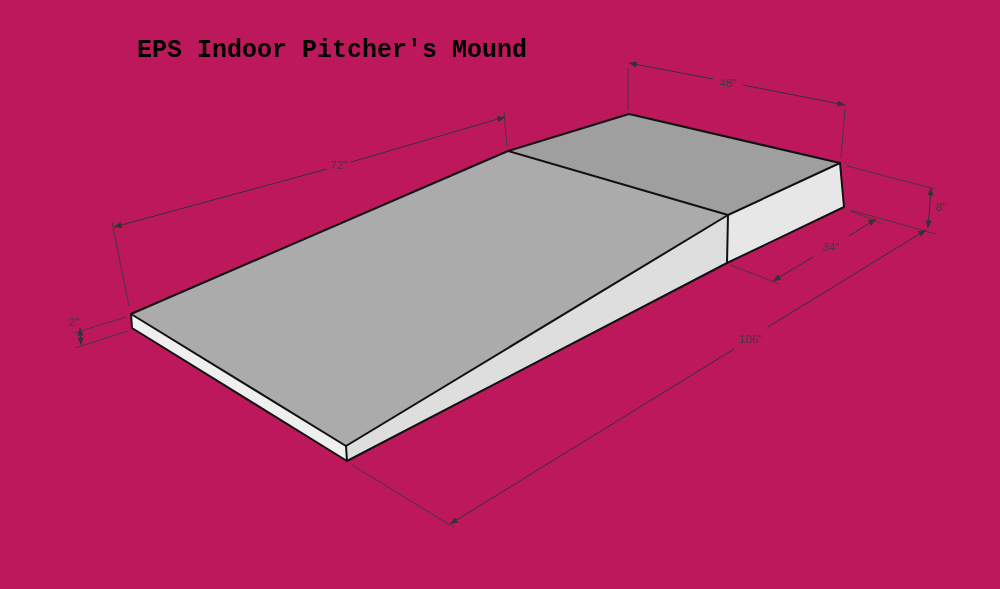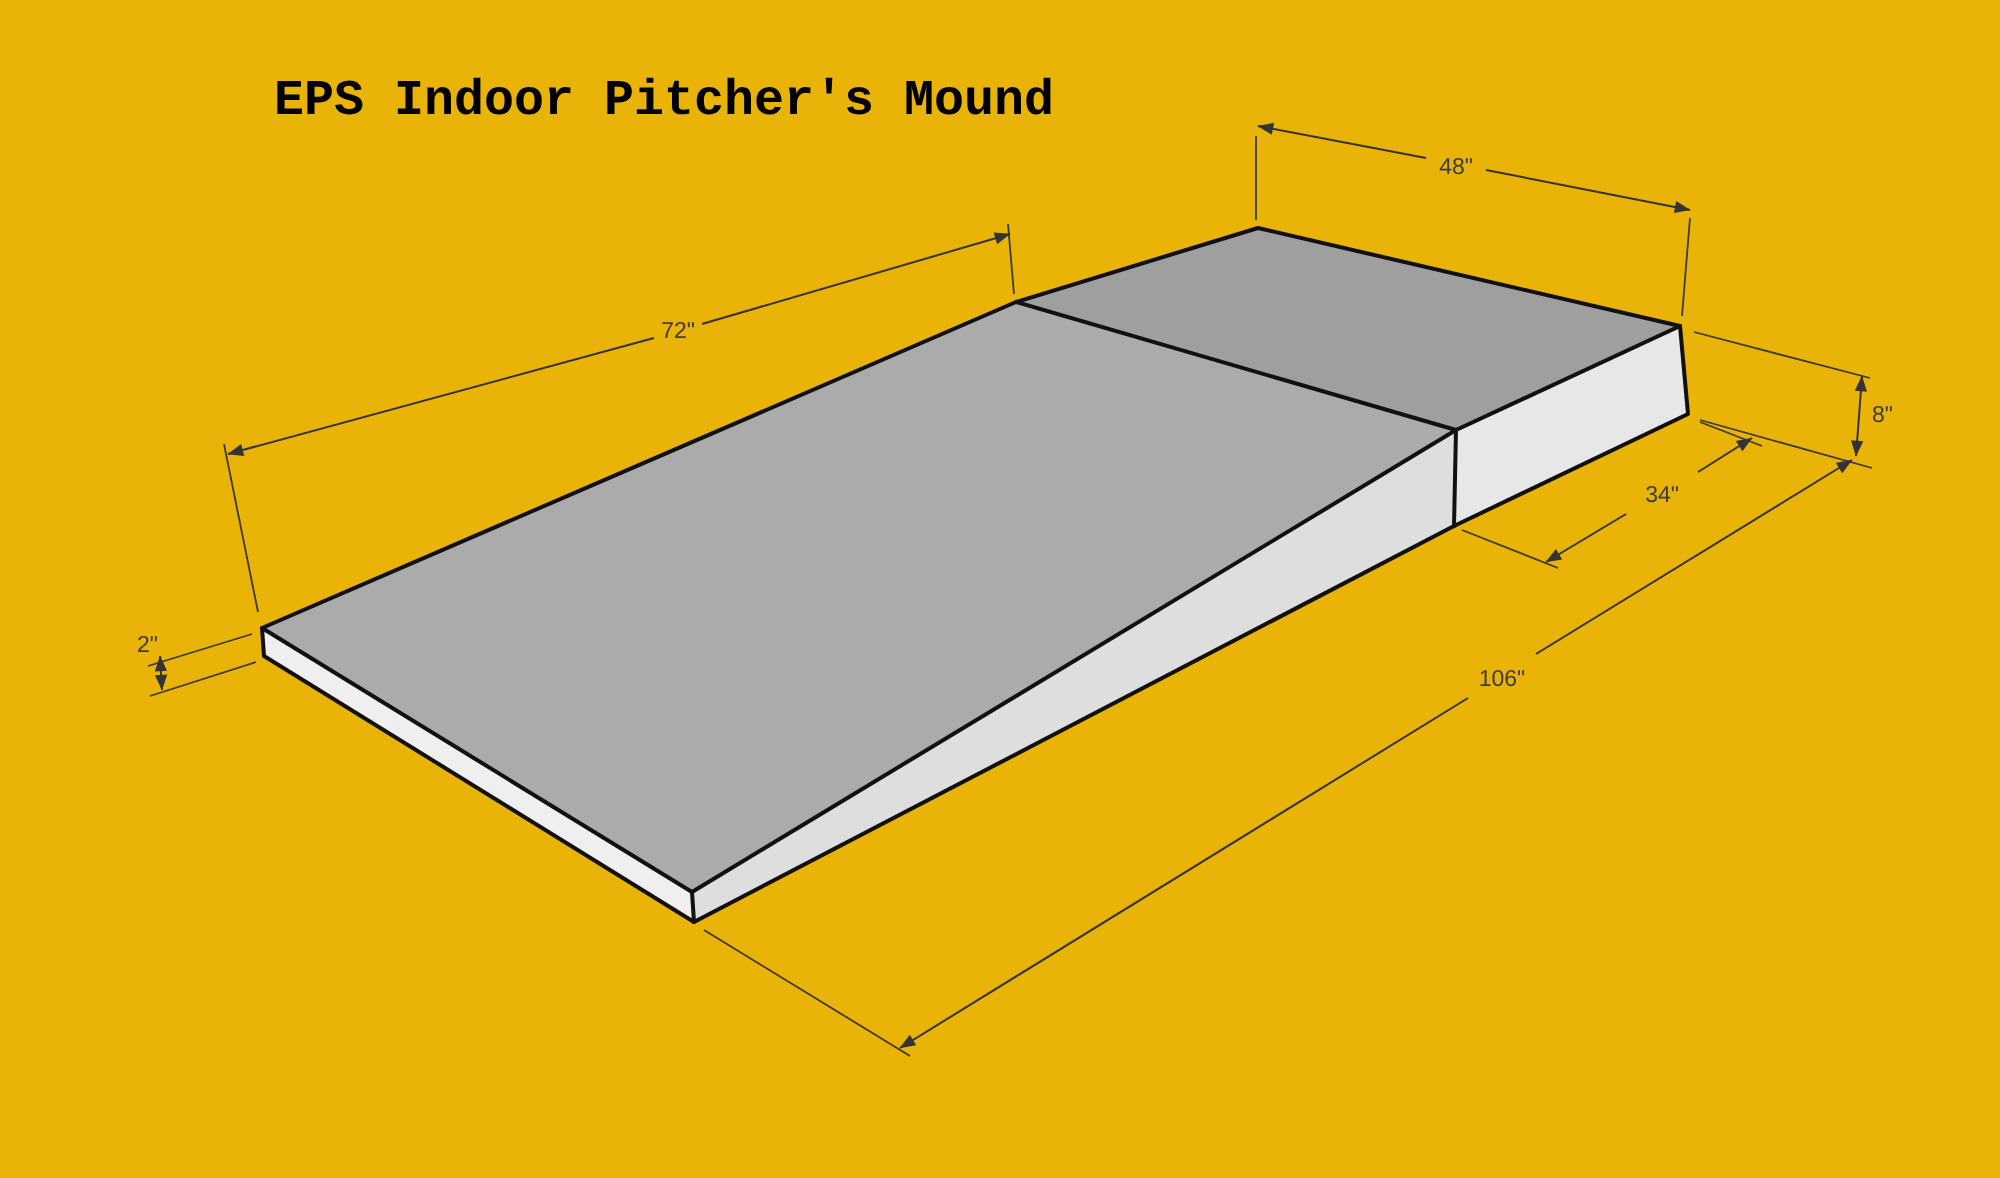--- a/index.html
+++ b/index.html
@@ -1,16 +1,16 @@
 <!DOCTYPE html>
 <html><head>
 <meta charset="utf-8">
 <style>
   html,body{margin:0;padding:0;background:#ffffff;}
-  .stage{position:relative;width:1000px;height:589px;background:#eab308;overflow:hidden;
+  .stage{position:relative;width:1000px;height:589px;background:#be185d;overflow:hidden;
          font-family:"Liberation Sans",sans-serif;}
   .title{position:absolute;left:137px;top:36px;font-family:"Liberation Mono","DejaVu Sans Mono",monospace;
          font-weight:bold;font-size:25px;letter-spacing:0px;color:#000;white-space:nowrap;}
   svg{position:absolute;left:0;top:0;}
   .edge{stroke:#111;stroke-width:2;fill:none;stroke-linecap:round;stroke-linejoin:round;}
   .dim{stroke:#333;stroke-width:1;fill:none;}
   .ext{stroke:#3a3a3a;stroke-width:0.9;fill:none;}
   .dimlabel{font-family:"Liberation Sans",sans-serif;font-size:11.5px;fill:#3c3c3c;}
 </style>
 </head>

